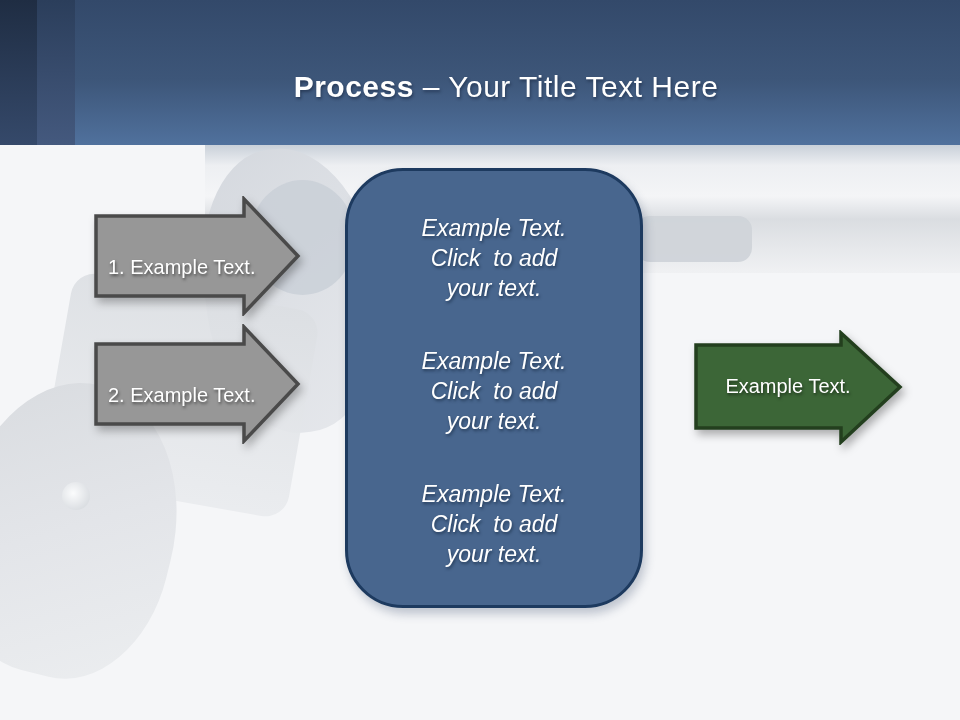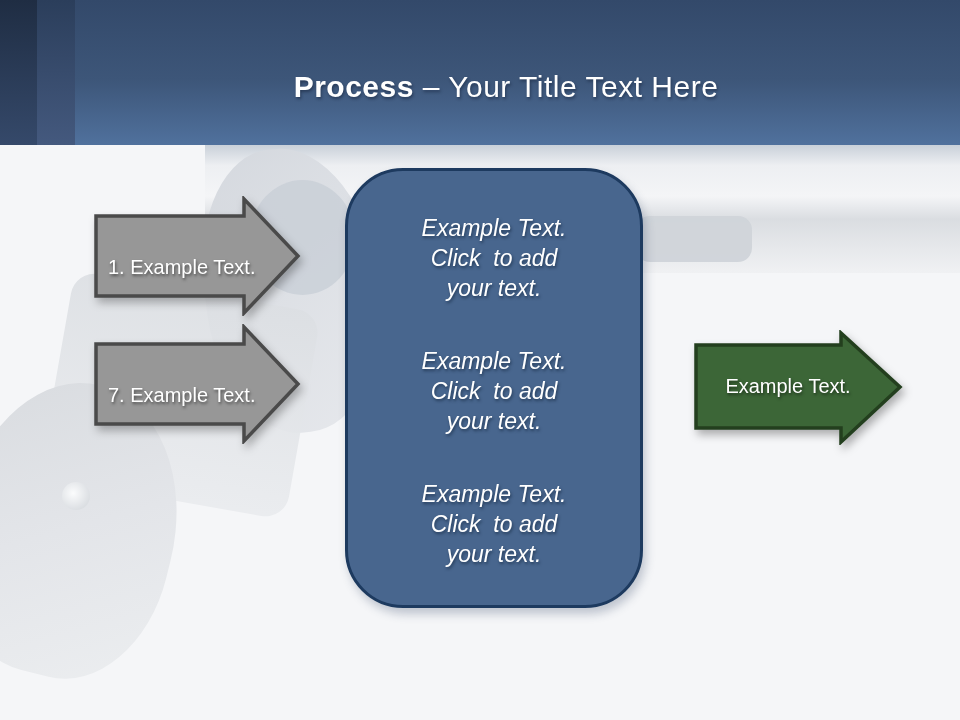--- a/index.html
+++ b/index.html
@@ -111,21 +111,21 @@
     <svg width="210" height="120" viewBox="0 0 210 120">
       <polygon points="3,20 151,20 151,3 205,60 151,117 151,100 3,100" fill="#979797" stroke="#4a4a4a" stroke-width="3.5" stroke-linejoin="miter"></polygon>
     </svg>
     <span class="step-label">1. Example Text.</span>
   </div>
 
   <div class="step-arrow arrow-2">
     <svg width="210" height="120" viewBox="0 0 210 120">
       <polygon points="3,20 151,20 151,3 205,60 151,117 151,100 3,100" fill="#979797" stroke="#4a4a4a" stroke-width="3.5" stroke-linejoin="miter"></polygon>
     </svg>
-    <span class="step-label">7. Example Text.</span>
+    <span class="step-label">2. Example Text.</span>
   </div>
 
 
   <div class="center-box">
     <p>Example Text.
 Click  to add
 your text.</p>
     <p>Example Text.
 Click  to add
 your text.</p>

